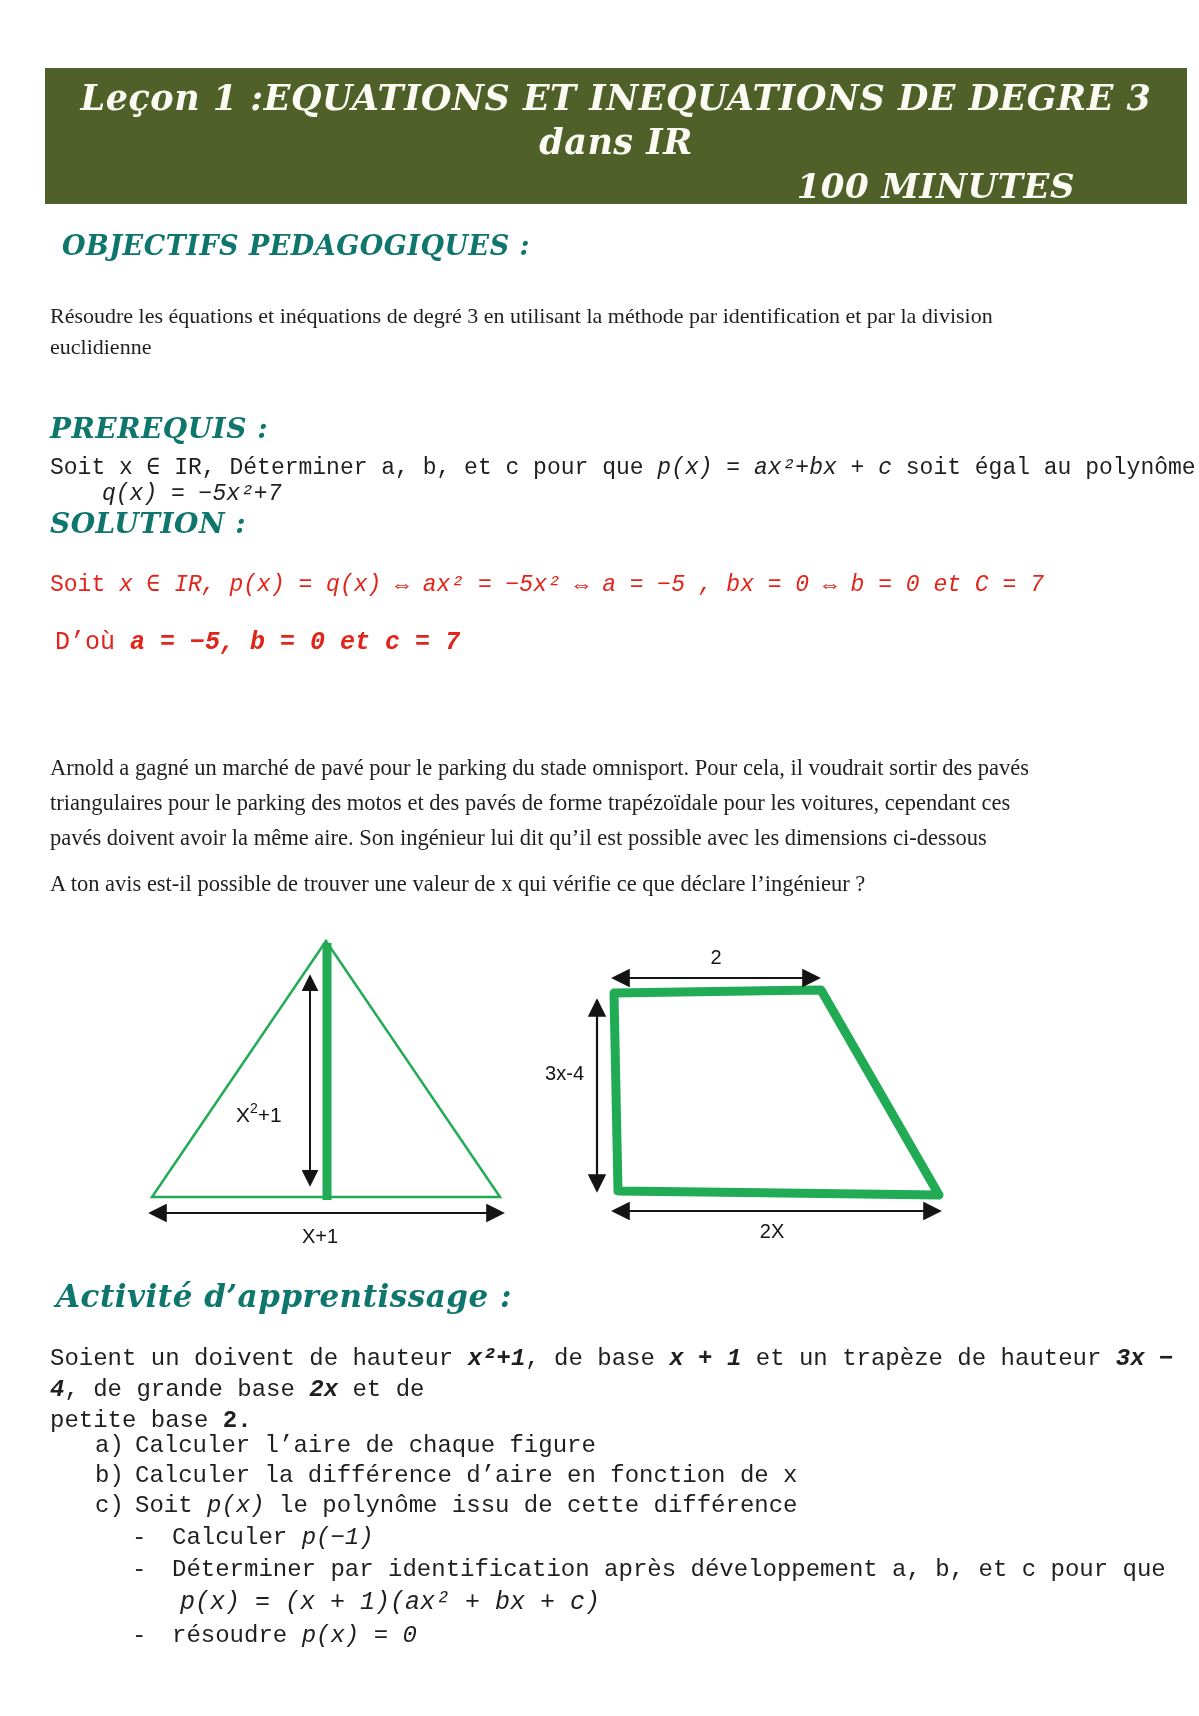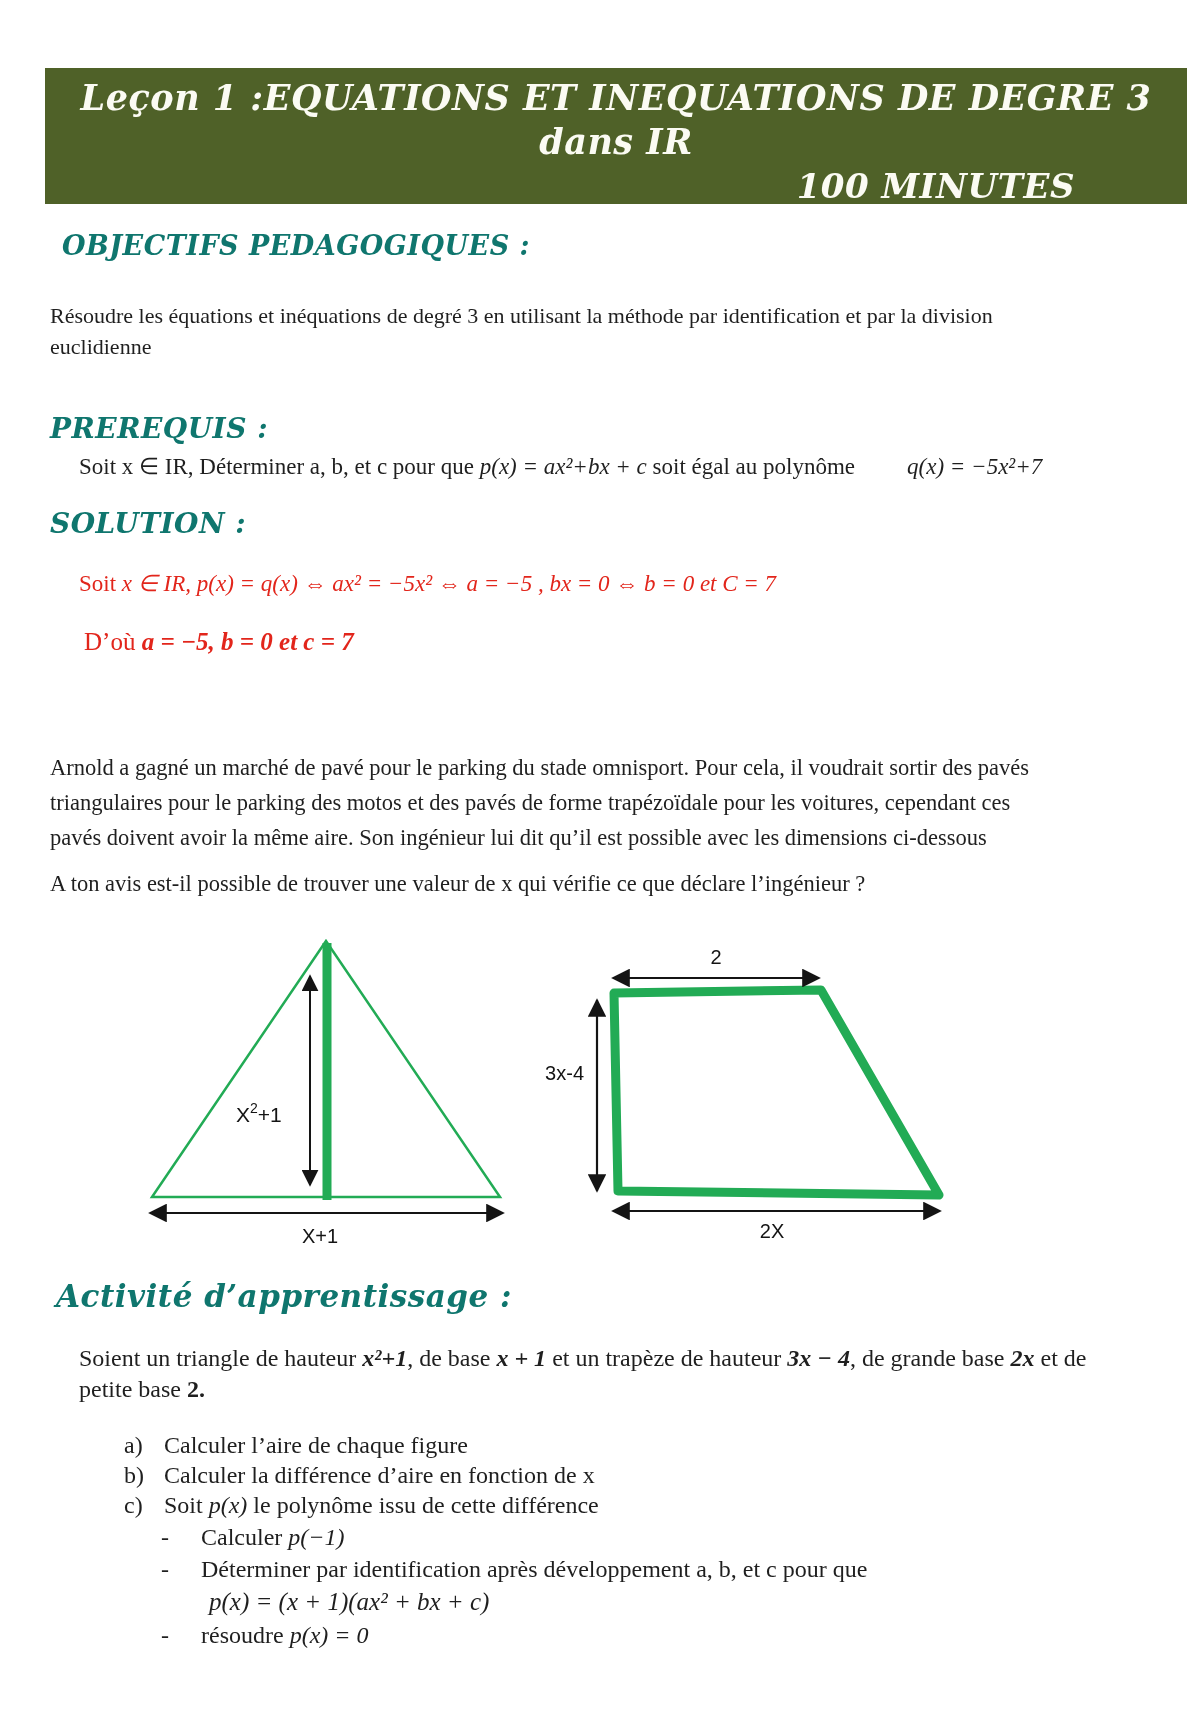--- a/index.html
+++ b/index.html
@@ -1,20 +1,20 @@
 <!DOCTYPE html>
 <html><head>
 <meta charset="utf-8">
 <style>
   html,body{margin:0;padding:0;background:#ffffff;}
   #page{position:relative;width:1199px;height:1716px;background:#ffffff;overflow:hidden;
         color:#1f1f1f;border-radius:10px;}
   .abs{position:absolute;}
   .sans{font-family:Liberation Serif, serif;}
-  .serif{font-family:Liberation Serif, serif;margin-left:29px;}
+  .serif{font-family:Liberation Mono, monospace;}
   .script{font-family:"DejaVu Serif",serif;font-style:italic;font-weight:700;letter-spacing:.5px;}
   .green{color:#0f766e;}
   .red{color:#e2251b;}
   .it{font-style:italic;}
   .b{font-weight:700;}
   .bi{font-weight:700;font-style:italic;}
 
   #banner{left:45px;top:68px;width:1142px;height:136px;background:#4f6128;color:#fbfbf3;}
   #banner .l1{margin-top:8px;text-align:center;font-size:35px;line-height:44px;}
   #banner .l2{text-align:right;padding-right:112px;font-size:34px;line-height:44px;padding-left:24px;}
@@ -96,21 +96,21 @@
     <line x1="613" y1="978" x2="819" y2="978" stroke="#141414" stroke-width="2.2" marker-start="url(#arr)" marker-end="url(#arr)"></line>
     <text x="716" y="964" text-anchor="middle" font-family="Liberation Sans, sans-serif" font-size="20" fill="#141414">2</text>
     <line x1="597" y1="1000" x2="597" y2="1191" stroke="#141414" stroke-width="2.2" marker-start="url(#arr)" marker-end="url(#arr)"></line>
     <text x="584" y="1080" text-anchor="end" font-family="Liberation Sans, sans-serif" font-size="20" fill="#141414">3x-4</text>
     <line x1="613" y1="1211" x2="940" y2="1211" stroke="#141414" stroke-width="2.2" marker-start="url(#arr)" marker-end="url(#arr)"></line>
     <text x="772" y="1238" text-anchor="middle" font-family="Liberation Sans, sans-serif" font-size="20" fill="#141414">2X</text>
   </svg>
 
   <div class="abs script green h-act">Activité d’apprentissage :</div>
   <div class="abs serif para-act">
-    <div><span>Soient un triangle de hauteur </span><span class="bi">x²+1</span><span>, de base </span><span class="bi">x + 1</span><span> et un trapèze de hauteur  </span><span class="bi">3x − 4</span><span>, de grande base </span><span class="bi">2x</span><span> et de</span></div>
+    <div><span>Soient un doivent de hauteur </span><span class="bi">x²+1</span><span>, de base </span><span class="bi">x + 1</span><span> et un trapèze de hauteur  </span><span class="bi">3x − 4</span><span>, de grande base </span><span class="bi">2x</span><span> et de</span></div>
     <div><span>petite base </span><span class="b">2.</span></div>
   </div>
 
   <div class="list-row serif" style="top:1432px;">
     <span class="marker">a)</span>
     <span class="ltext">Calculer l’aire de chaque figure</span>
   </div>
   <div class="list-row serif" style="top:1462px;">
     <span class="marker">b)</span>
     <span class="ltext">Calculer la différence d’aire en fonction de x</span>

